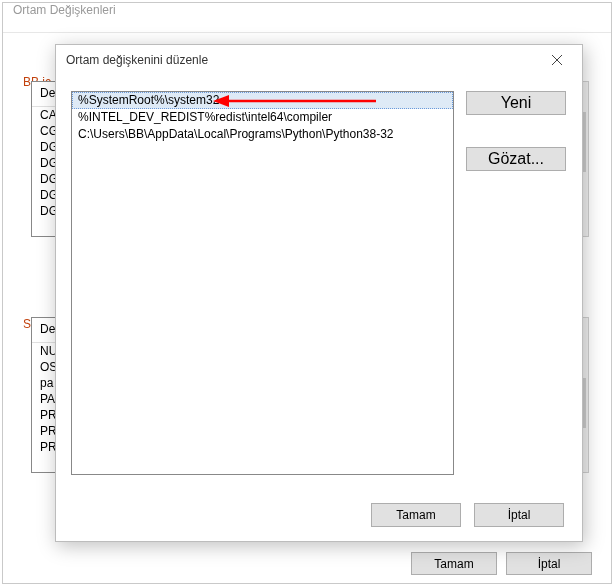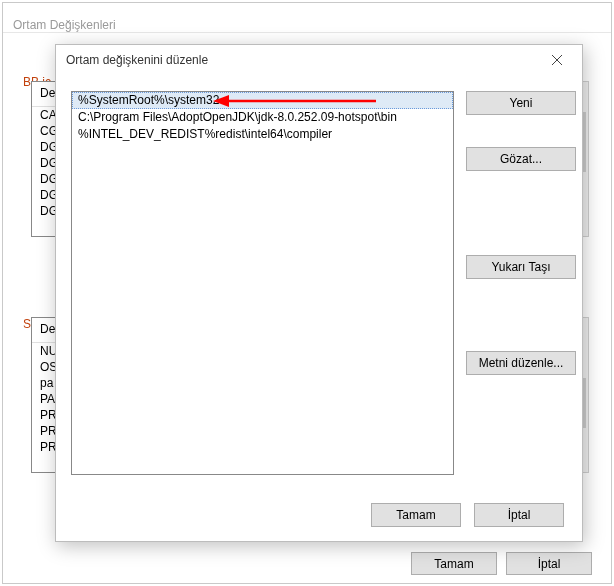--- a/index.html
+++ b/index.html
@@ -19,21 +19,21 @@
   .parent-dialog {
     position: absolute;
     left: 2px; top: 2px;
     width: 610px; height: 582px;
     border: 1px solid #c9c9c9;
     background: #fff;
   }
   .parent-titlebar {
     height: 30px;
     border-bottom: 1px solid #e7e7e7;
-    display: flex; align-items: flex-end;
+    display: flex; align-items: flex-start;
     padding: 0 10px;
     color: #9a9a9a;
     font-size: 12px;
   }
   .parent-body { position: relative; width: 100%; height: calc(100% - 30px); }
 
   .parent-group-label {
     position: absolute;
     left: 20px;
     font-size: 12px;
@@ -109,24 +109,24 @@
     padding: 0 6px;
     font-size: 12px;
     white-space: nowrap; overflow: hidden; text-overflow: clip;
     cursor: default;
   }
   .path-row.selected { background: #deeaf6; border: 1px dotted #6a9adb; padding: 0 5px; height:17px; line-height:15px; }
 
   .side-btn {
     position: absolute;
     left: 410px;
-    width: 110px; height: 24px;
+    width: 100px; height: 24px;
     border: 1px solid #adadad;
     background: #e1e1e1;
-    font-size: 12px;
+    font-size: 16px;
     cursor: pointer;
     padding: 0;
   }
 
   .bottom-btn {
     position: absolute;
     width: 90px; height: 24px;
     border: 1px solid #adadad;
     background: #e1e1e1;
     font-size: 12px;
@@ -193,30 +193,28 @@
         <line x1="0" y1="0" x2="10" y2="10" stroke="#444" stroke-width="1"></line>
         <line x1="10" y1="0" x2="0" y2="10" stroke="#444" stroke-width="1"></line>
       </svg>
     </div>
   </div>
 
   <div class="edit-body">
 
     <div class="path-list">
       <div class="path-row selected">%SystemRoot%\system32</div>
-      <div class="path-row">C:\Program Files\AdoptOpenJDK\jdk-8.0.252.09-hotspot\bin</div>
       <div class="path-row">%INTEL_DEV_REDIST%redist\intel64\compiler</div>
+      <div class="path-row">C:\Users\BB\AppData\Local\Programs\Python\Python38-32</div>
     </div>
 
     <svg class="arrow-annot" style="left:155px; top:16px" width="170" height="20">
       <line x1="15" y1="10" x2="165" y2="10" stroke="#ff0000" stroke-width="2.5"></line>
       <polygon points="2,10 18,4 18,16" fill="#ff0000"></polygon>
     </svg>
 
     <button class="side-btn" style="top:16px">Yeni</button>
     <button class="side-btn" style="top:72px">Gözat...</button>
-    <button class="side-btn" style="top:180px">Yukarı Taşı</button>
-    <button class="side-btn" style="top:276px">Metni düzenle...</button>
 
     <button class="bottom-btn" style="left:315px; top:428px">Tamam</button>
     <button class="bottom-btn" style="left:418px; top:428px">İptal</button>
   </div>
 </div>
 
 </body></html>

